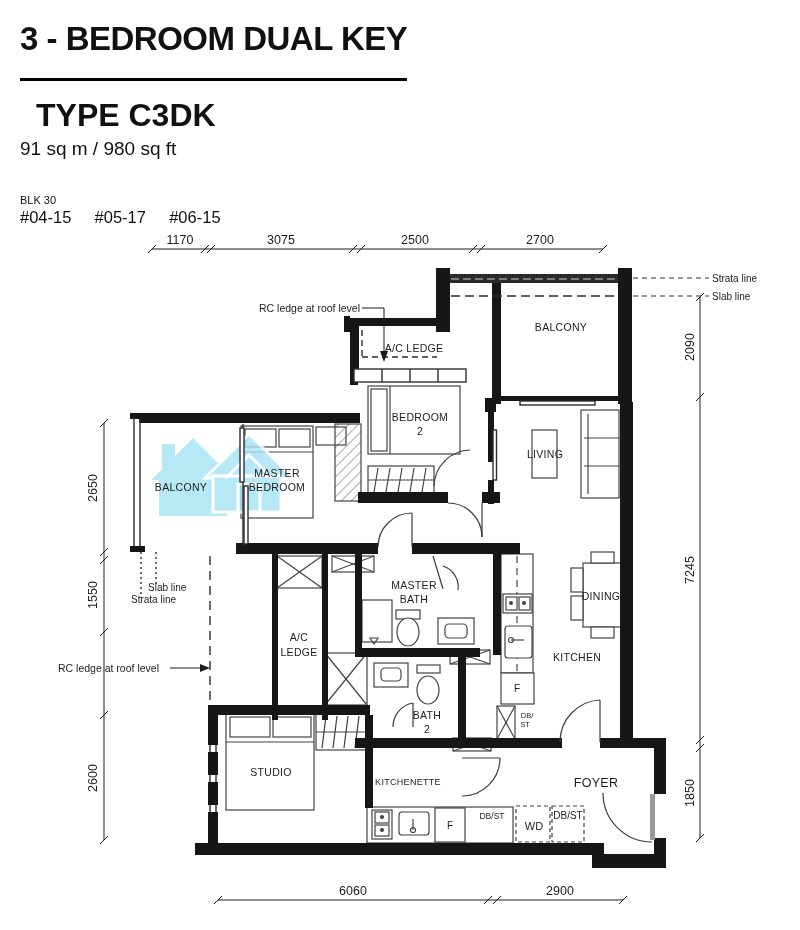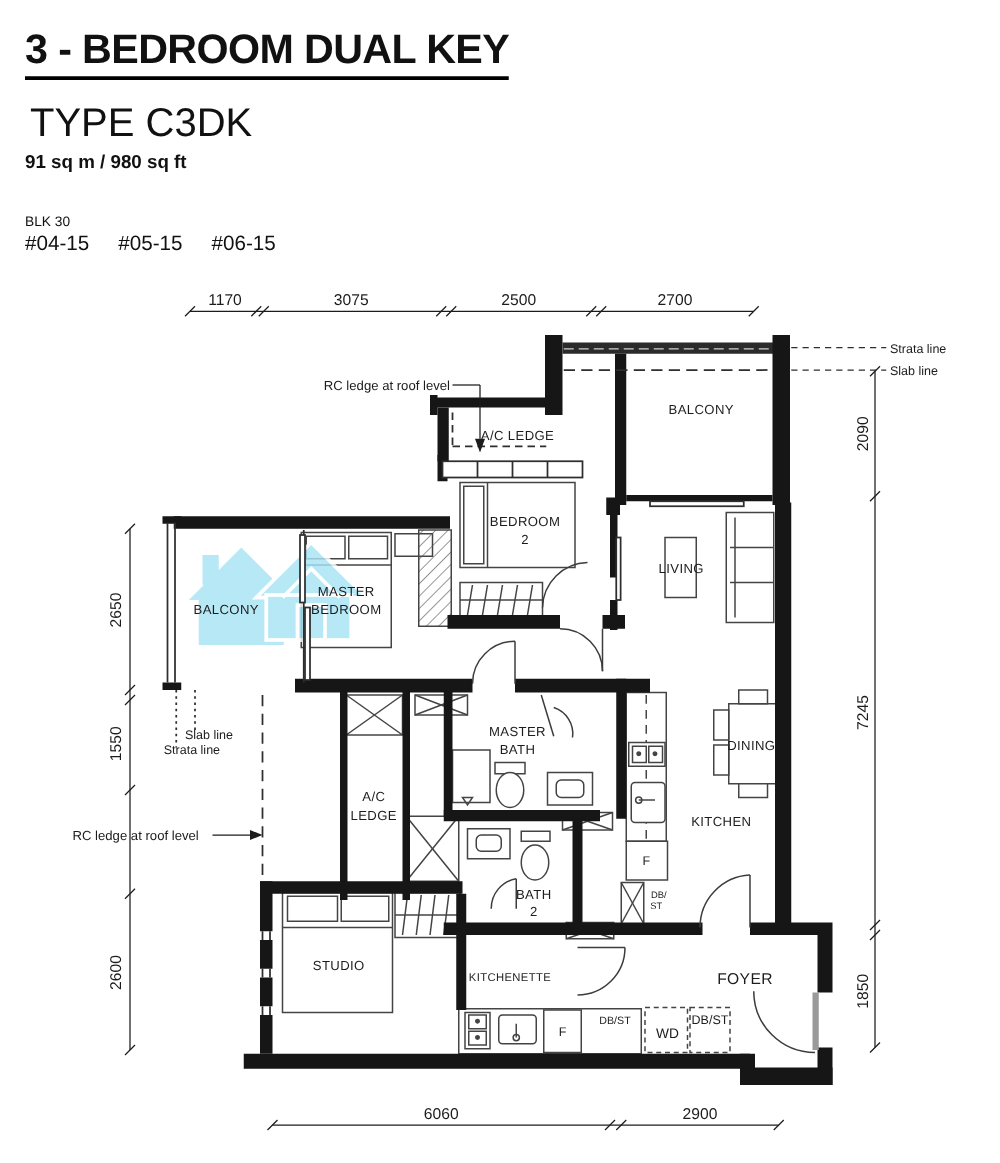--- a/index.html
+++ b/index.html
@@ -1,43 +1,43 @@
 <!DOCTYPE html>
 <html><head>
 <meta charset="utf-8">
 <style>
   html,body{margin:0;padding:0;background:#ffffff;}
   .stage{position:relative;width:800px;height:930px;background:#ffffff;overflow:hidden;
          font-family:"Liberation Sans","DejaVu Sans",sans-serif;color:#111;}
   .header{position:absolute;left:20px;top:20px;}
   .title{font-size:33px;font-weight:bold;letter-spacing:-0.5px;display:inline-block;
-         border-bottom:3px solid #000;padding-bottom:3px;margin:0;}
-  .type{font-size:32px;font-weight:400;margin:16px 0 0 4px;}
-  .area{font-size:15px;font-weight:bold;margin:4px 0 0 0;}
+         border-bottom:3px solid #000;padding-bottom:20px;margin:0;}
+  .type{font-size:32px;font-weight:700;margin:16px 0 0 16px;}
+  .area{font-size:19px;font-weight:normal;margin:4px 0 0 0;}
   .blk{font-size:11px;margin:34px 0 0 0;}
   .units{font-size:16.5px;margin:2px 0 0 0;}
   .units span{display:inline-block;width:70px;}
   svg text{font-family:"Liberation Sans","DejaVu Sans",sans-serif;fill:#1c1c1c;}
   .dim{font-size:12.5px;}
   .room{font-size:10.5px;letter-spacing:.3px;}
   .ann{font-size:10px;}
 </style>
 </head>
 <body>
 
 <div class="stage">
 
   <div class="header">
     <h1 class="title">3 - BEDROOM DUAL KEY</h1>
     <div class="type">TYPE C3DK</div>
     <div class="area">91 sq m / 980 sq ft</div>
     <div class="blk">BLK 30</div>
     <div class="units">
       <span>#04-15</span>
-      <span>#05-15</span>
+      <span>#05-17</span>
       <span>#06-15</span>
     </div>
   </div>
 
   <svg width="800" height="930" viewBox="0 0 800 930" style="position:absolute;left:0;top:0;">
     <defs>
       <pattern id="diagHatch" width="7" height="7" patternUnits="userSpaceOnUse" patternTransform="rotate(45)">
         <line x1="0" y1="0" x2="0" y2="7" stroke="#555" stroke-width="1"></line>
       </pattern>
     </defs>

